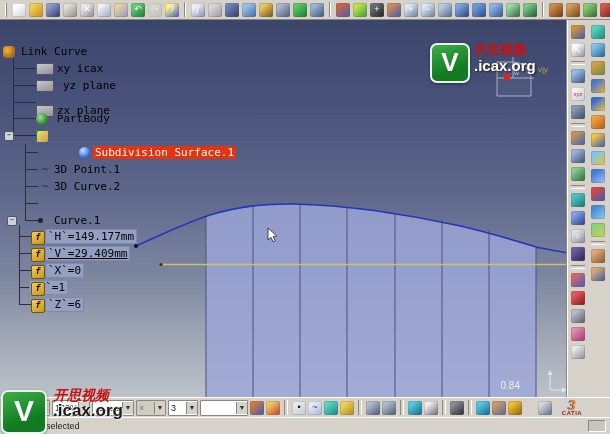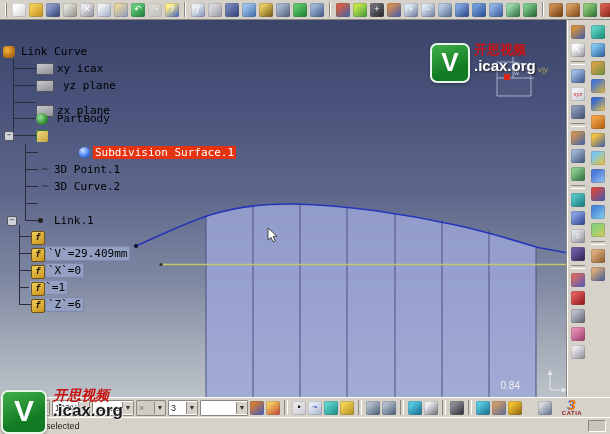--- a/index.html
+++ b/index.html
@@ -227,28 +227,29 @@
           <span class="ticon i-curve" style="left: 38px; top: 2px;">~</span>
           <span class="tlabel" style="margin-left: 52px;">3D Point.1</span>
         </div>
         <div class="trow" style="left: 0px; top: 158.8px;">
           <span class="ticon i-curve" style="left: 38px; top: 2px;">~</span>
           <span class="tlabel" style="margin-left: 52px;">3D Curve.2</span>
         </div>
         <div class="trow" style="left: 0px; top: 192.5px;">
           <div class="expander" style="left: 7px; top: 3px;">−</div>
           <span class="ticon i-point" style="left: 38px; top: 5px;"></span>
-          <span class="tlabel" style="margin-left: 52px;">Link.1</span>
+          <span class="tlabel" style="margin-left: 52px;">Curve.1</span>
         </div>
         <div class="trow" style="left: 0px; top: 209.35px;">
           <span class="ticon i-formula" style="left: 31px; top: 2px;">f</span>
+          <span class="tlabel box" style="margin-left: 46px;">`H`=149.177mm</span>
         </div>
         <div class="trow" style="left: 0px; top: 226.2px;">
           <span class="ticon i-formula" style="left: 31px; top: 2px;">f</span>
-          <span class="tlabel box" style="margin-left: 46px;">`V`=29.409mm</span>
+          <span class="tlabel box" style="margin-left: 46px; text-decoration: underline;">`V`=29.409mm</span>
         </div>
         <div class="trow" style="left: 0px; top: 243.05px;">
           <span class="ticon i-formula" style="left: 31px; top: 2px;">f</span>
           <span class="tlabel box" style="margin-left: 46px;">`X`=0</span>
         </div>
         <div class="trow" style="left: 0px; top: 259.9px;">
           <span class="ticon i-formula" style="left: 31px; top: 2px;">f</span>
           <span class="tlabel box" style="margin-left: 30px;">`Y`=1</span>
         </div>
         <div class="trow" style="left: 0px; top: 276.75px;">

